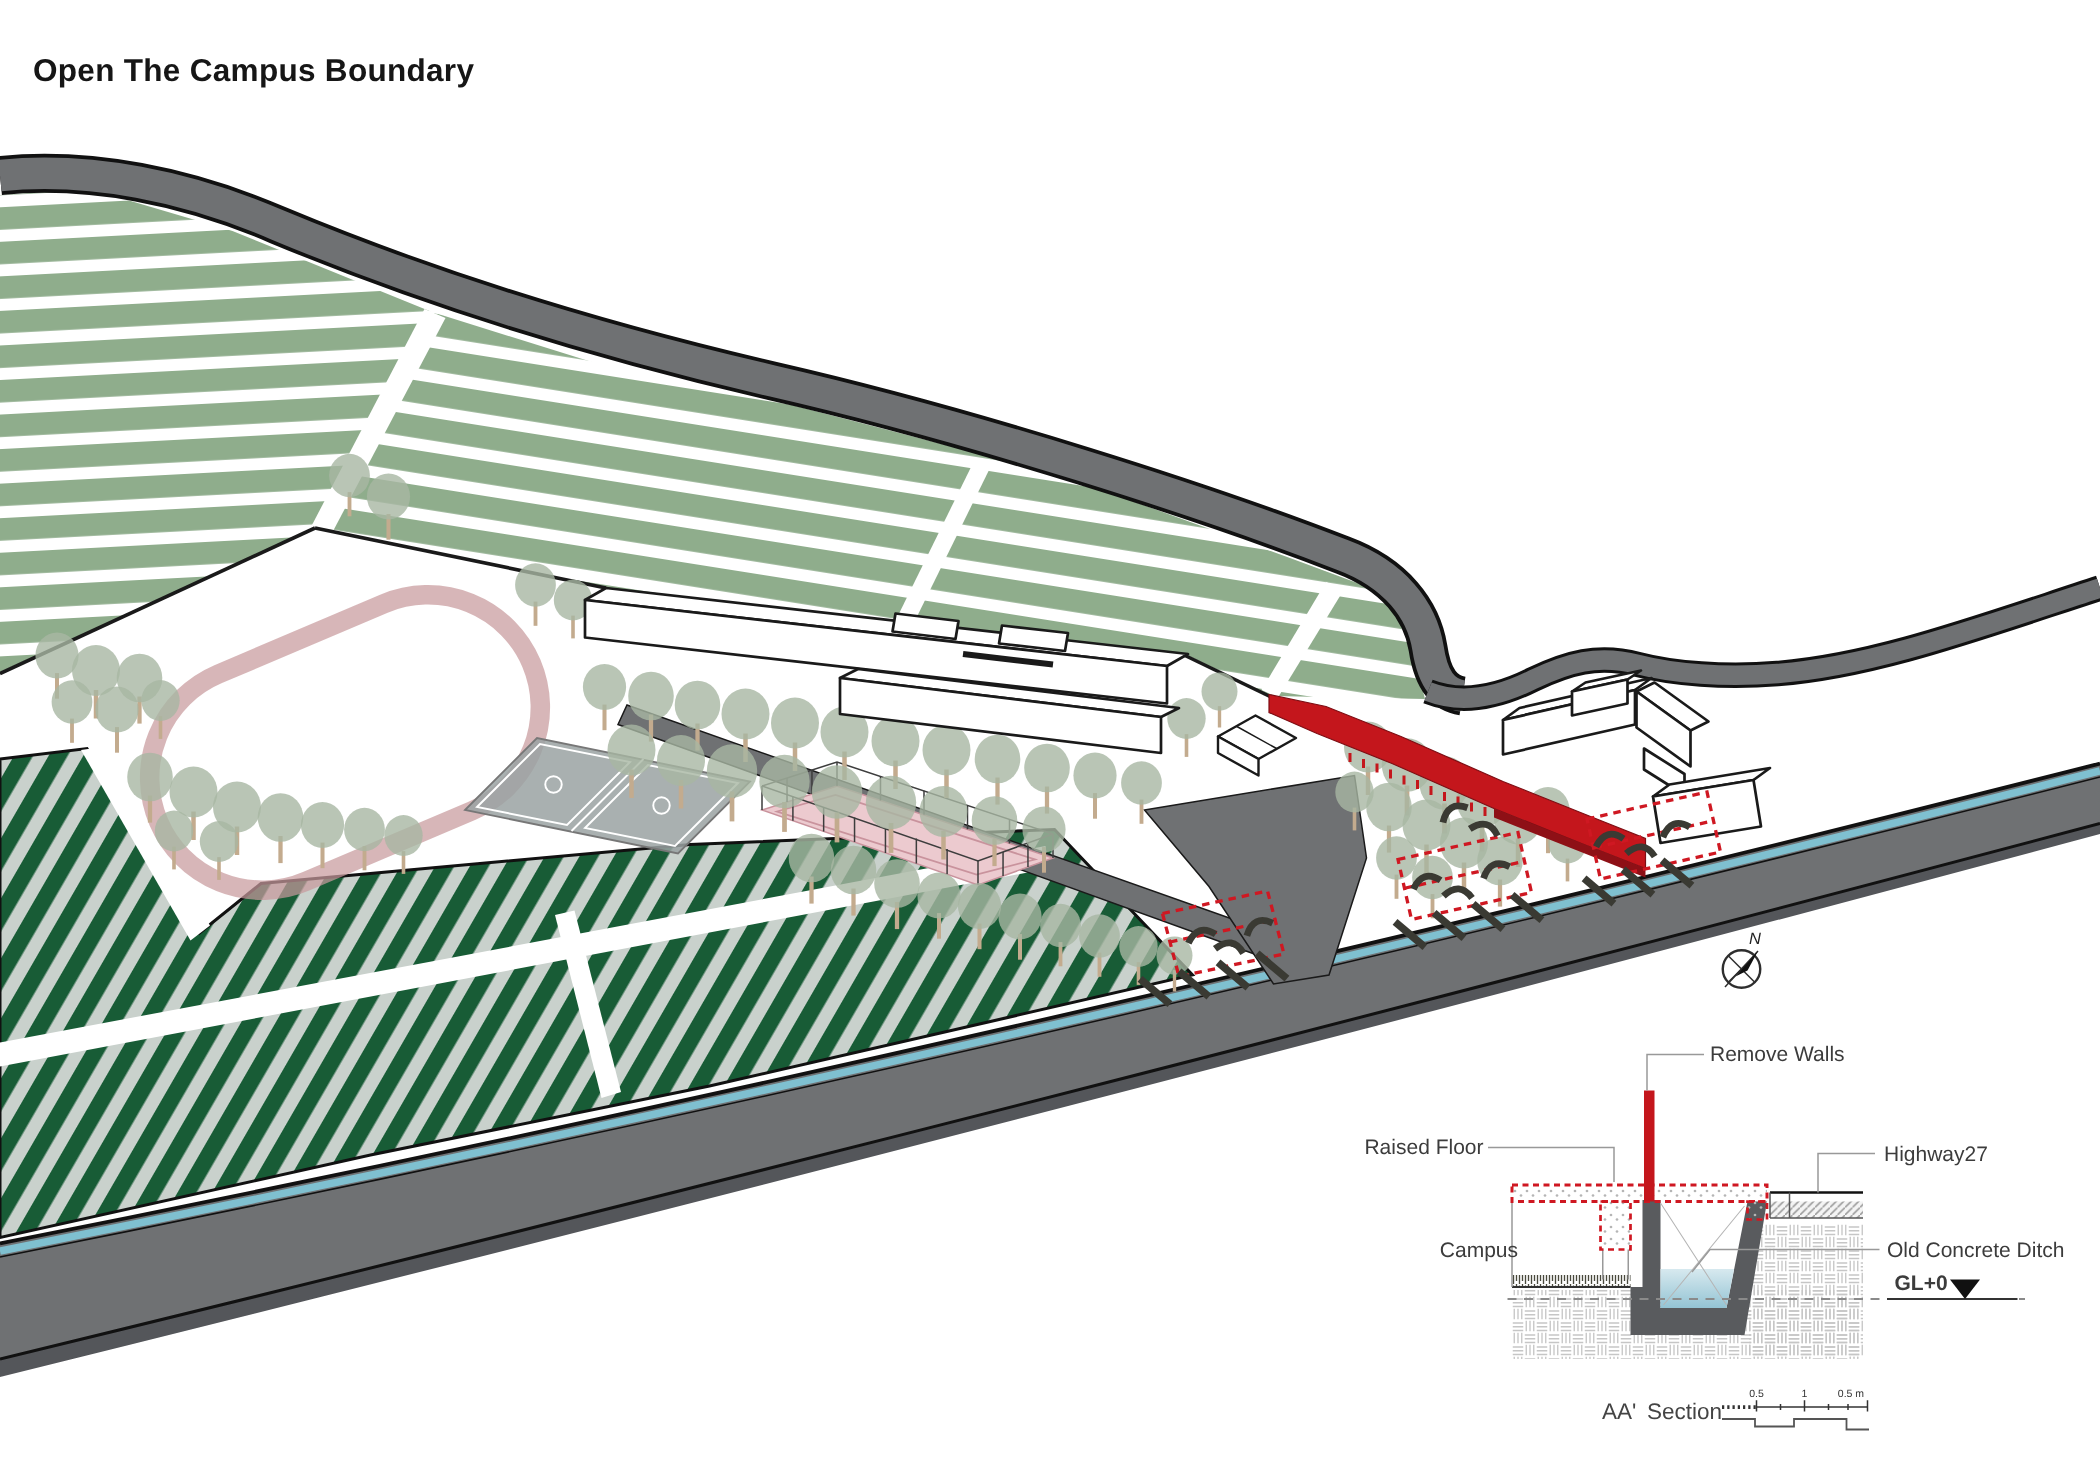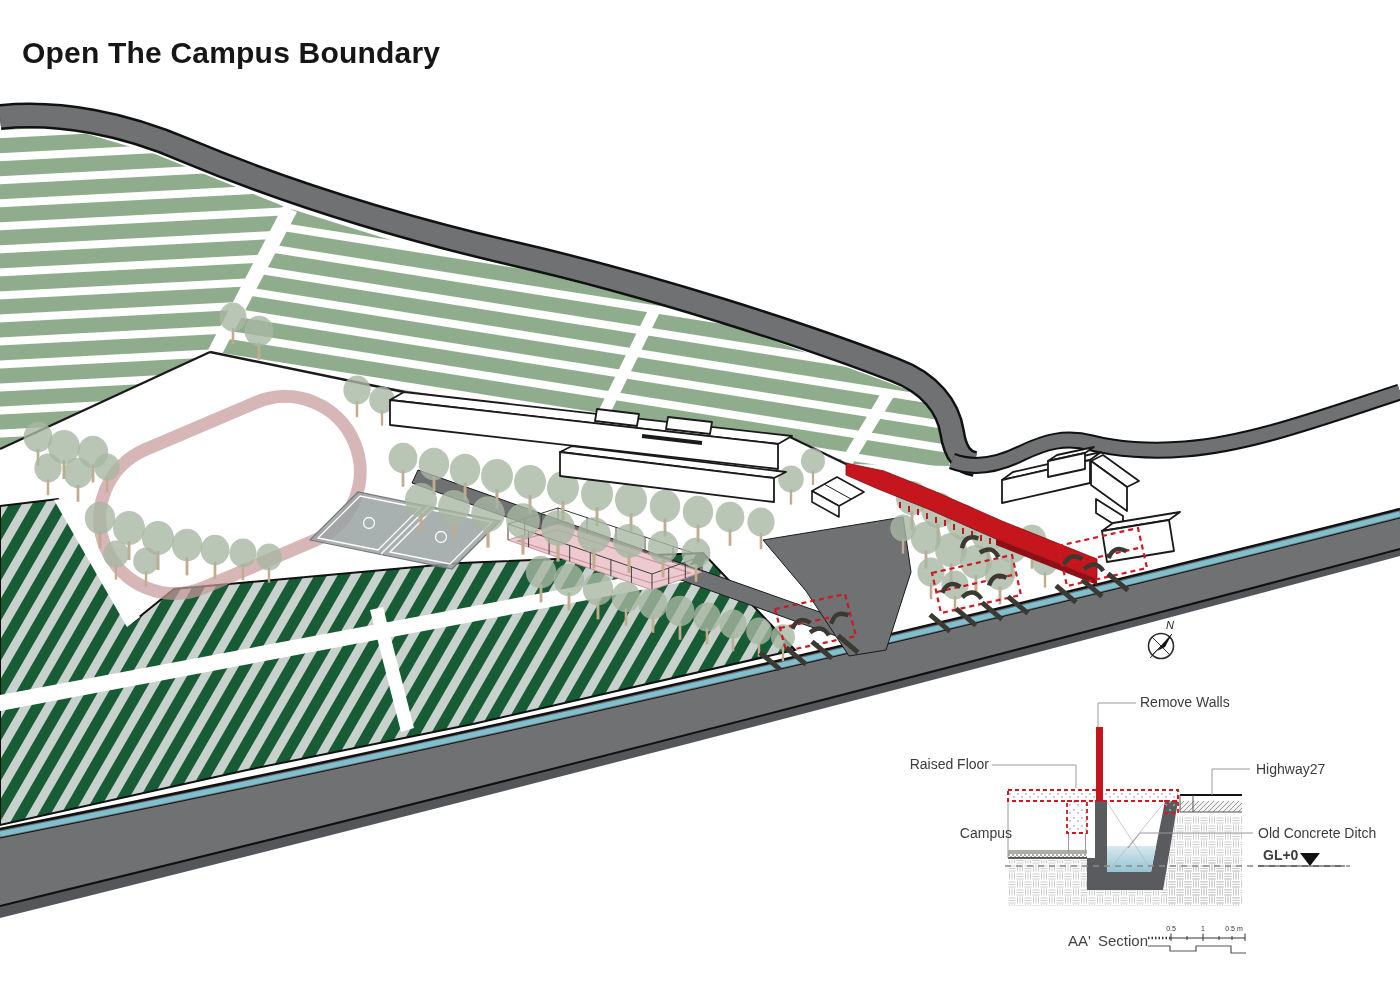--- a/index.html
+++ b/index.html
@@ -1,18 +1,18 @@
 <!DOCTYPE html>
 <html><head>
 <meta charset="utf-8">
 <style>
   html,body{margin:0;padding:0;background:#fff;}
   .canvas{position:relative;width:1400px;height:989px;background:#ffffff;overflow:hidden;
           font-family:"Liberation Sans",sans-serif;}
-  .title{position:absolute;left:22px;top:36px;font-size:30px;font-weight:700;color:#161616;letter-spacing:.2px;}
+  .title{position:absolute;left:22px;top:36px;font-size:21px;font-weight:700;color:#161616;letter-spacing:.2px;}
   svg{position:absolute;left:0;top:0;}
   text{font-family:"Liberation Sans",sans-serif;fill:#3c3c3c;}
   .lbl{font-size:14px;}
   .cap{font-size:15px;fill:#444;}
   .tick{font-size:7px;fill:#333;}
   .north{font-size:11px;font-style:italic;fill:#222;}
 </style>
 </head>
 <body>
 

